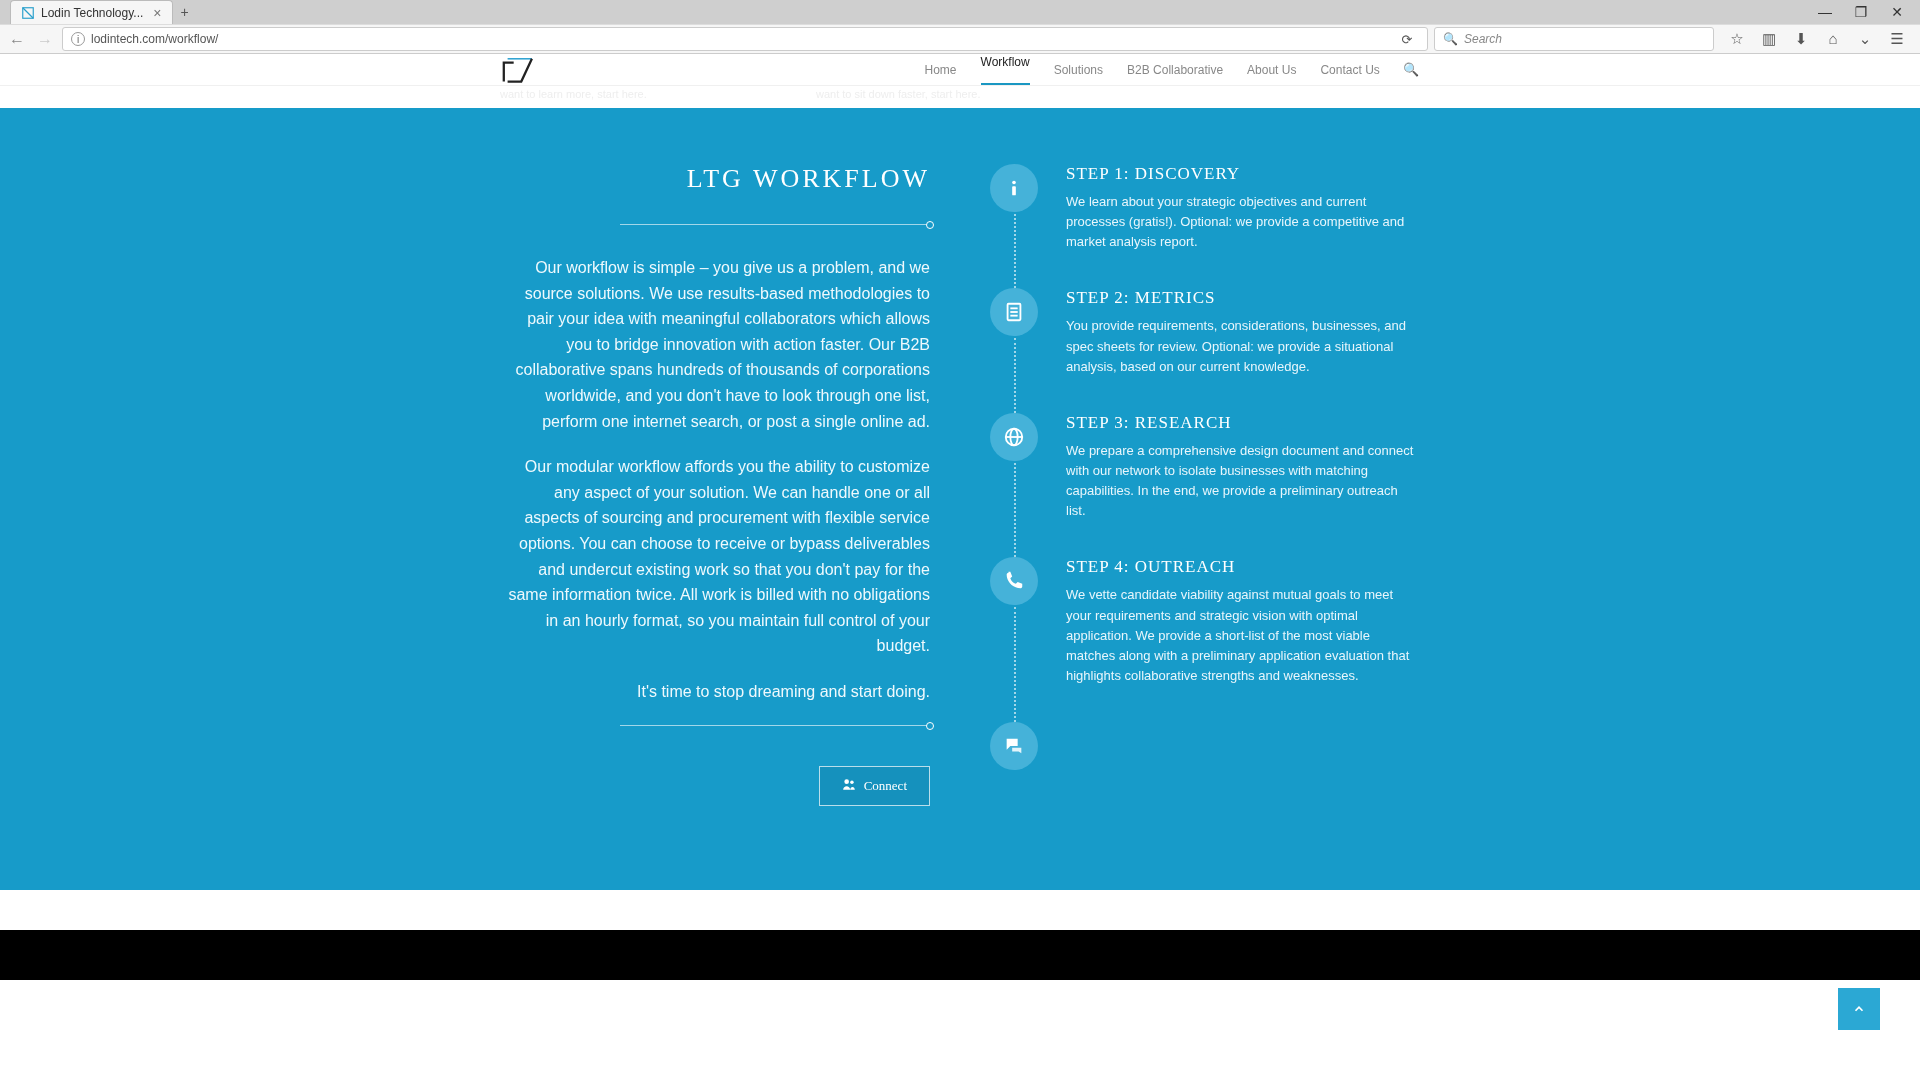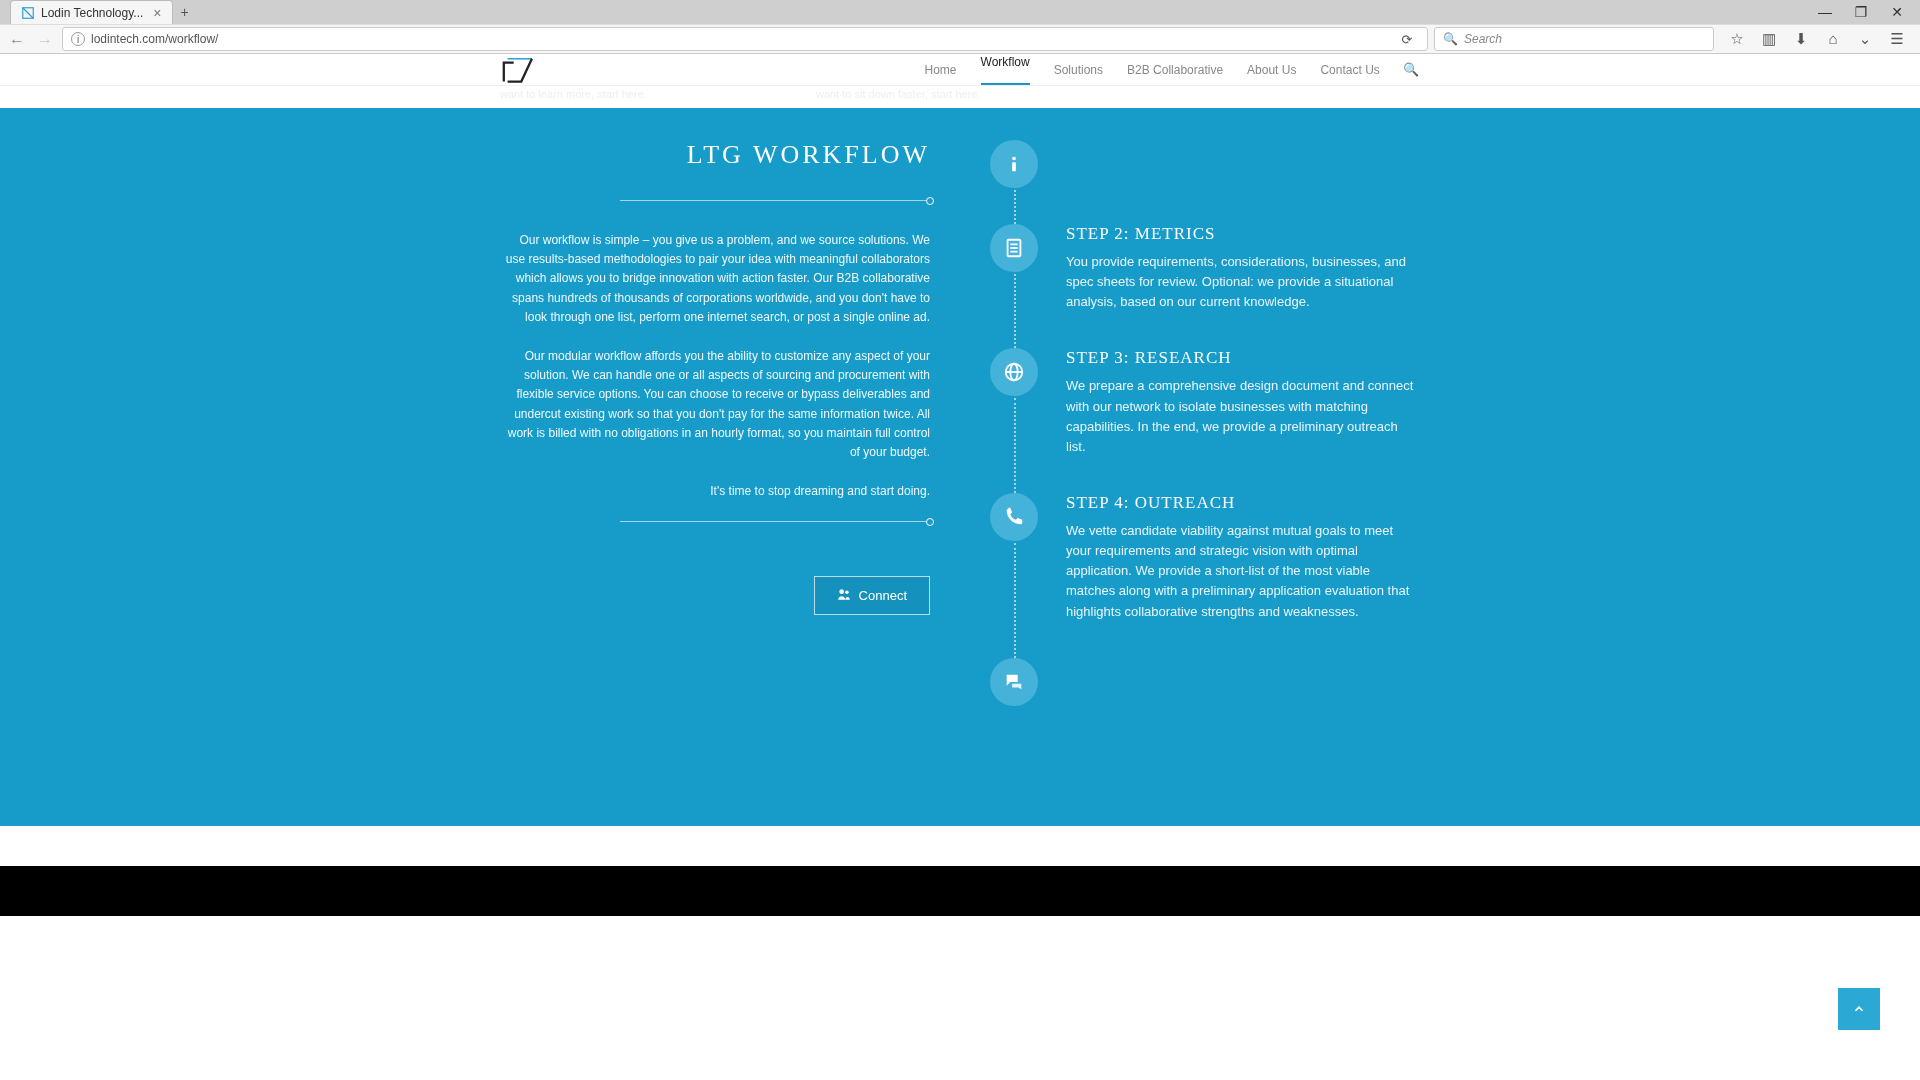--- a/index.html
+++ b/index.html
@@ -38,28 +38,28 @@
 .nav a.active { color: #222; font-weight: 400; border-bottom: 2px solid #1a97c2; padding-bottom: 14px; }
 .nav .search-ic { font-size: 13px; color: #666; }
 
 
 .remnant { height: 22px; width: 920px; margin: 0 auto; position: relative; }
 .remnant .left-txt, .remnant .right-txt { font-size: 11px; color: #eee; position: absolute; top: 2px; }
 .remnant .left-txt { left: 0; }
 .remnant .right-txt { left: 316px; }
 
 
-.blue-section { background: #179bc9; color: #fff; padding: 32px 0 84px; }
+.blue-section { background: #179bc9; color: #fff; padding: 56px 0 84px; }
 .blue-inner { width: 920px; margin: 0 auto; display: flex; gap: 60px; }
 .left-col { width: 430px; text-align: right; }
 .workflow-title { font-family: Georgia, 'Times New Roman', serif; font-size: 26px; letter-spacing: 3px; font-weight: 400; margin-bottom: 30px; }
 .hr-deco { height: 1px; background: rgba(255,255,255,.6); position: relative; margin: 10px 0 30px; margin-left: 120px; }
 .hr-deco::after { content: ''; position: absolute; right: -4px; top: -3px; width: 6px; height: 6px; border: 1px solid #fff; border-radius: 50%; background: #179bc9; }
-.para { font-size: 12px; line-height: 1.6; margin-bottom: 20px; color: #eef9fd; }
-.connect-btn { display: inline-flex; align-items: center; gap: 8px; border: 1px solid rgba(255,255,255,.7); background: rgba(0,0,0,.06); padding: 10px 22px; font-size: 13px; color: #fff; margin-top: 24px; }
+.para { font-size: 16px; line-height: 1.6; margin-bottom: 20px; color: #eef9fd; }
+.connect-btn { display: inline-flex; align-items: center; gap: 8px; border: 1px solid rgba(255,255,255,.7); background: rgba(0,0,0,.06); padding: 10px 22px; font-size: 13px; color: #fff; margin-top: 10px; font-family: Liberation Serif, serif; }
 
 .right-col { flex: 1; }
 .step { display: flex; gap: 28px; margin-bottom: 36px; position: relative; }
 .step::after { content: ''; position: absolute; left: 24px; top: 50px; bottom: -36px; border-left: 2px dotted rgba(255,255,255,.6); }
 .step:last-child::after { display: none; }
 .step-icon { width: 48px; height: 48px; border-radius: 50%; background: #45b2d9; display: flex; align-items: center; justify-content: center; flex-shrink: 0; }
 .step-icon svg { width: 22px; height: 22px; fill: #fff; }
 .step-body h3 { font-family: Georgia, serif; font-size: 17px; font-weight: 400; letter-spacing: 1px; margin-bottom: 8px; }
 .step-body p { font-size: 13px; line-height: 1.55; color: #e8f6fc; }
 
@@ -172,20 +172,24 @@
         </div>
 
         <div class="right-col">
           <div class="step">
             <div class="step-icon">
                 <svg viewBox="0 0 24 24">
                   <circle cx="12" cy="6" r="2"></circle>
                   <rect x="10" y="10" width="4" height="10" rx="1"></rect>
                 </svg>
               </div>
+            <div class="step-body">
+                <h3>STEP 1: DISCOVERY</h3>
+                <p>We learn about your strategic objectives and current processes (gratis!). Optional: we provide a competitive and market analysis report.</p>
+              </div>
           </div>
           <div class="step">
             <div class="step-icon">
                 <svg viewBox="0 0 24 24">
                   <rect x="5" y="3" width="14" height="18" rx="1" fill="none" stroke="#fff" stroke-width="2"></rect>
                   <line x1="8" y1="8" x2="16" y2="8" stroke="#fff" stroke-width="2"></line>
                   <line x1="8" y1="12" x2="16" y2="12" stroke="#fff" stroke-width="2"></line>
                   <line x1="8" y1="16" x2="16" y2="16" stroke="#fff" stroke-width="2"></line>
                 </svg>
               </div>

